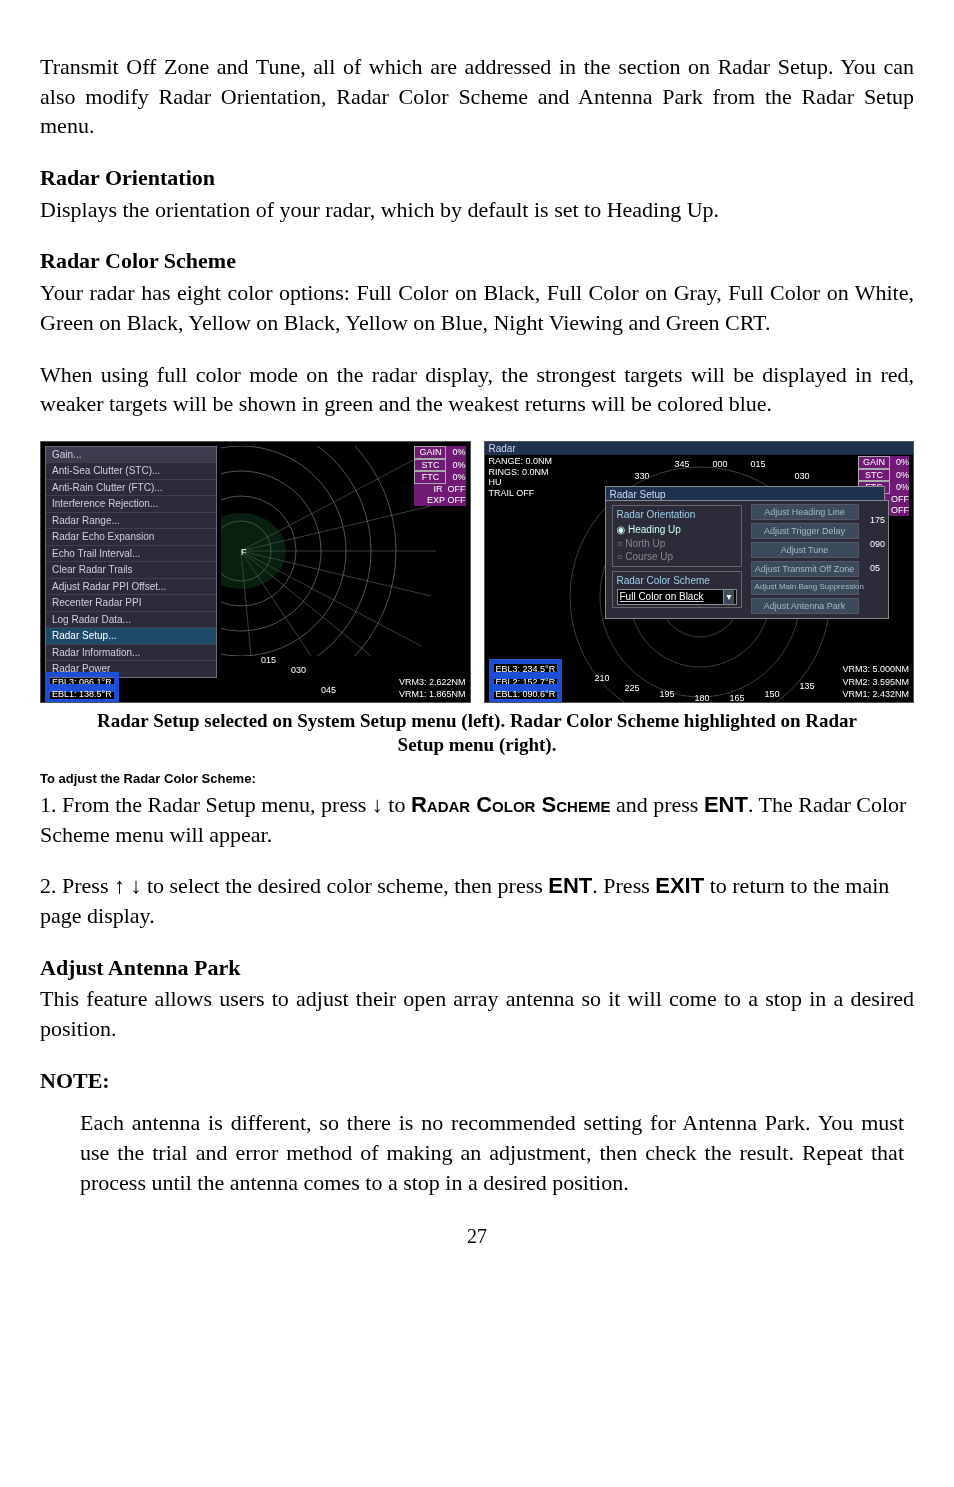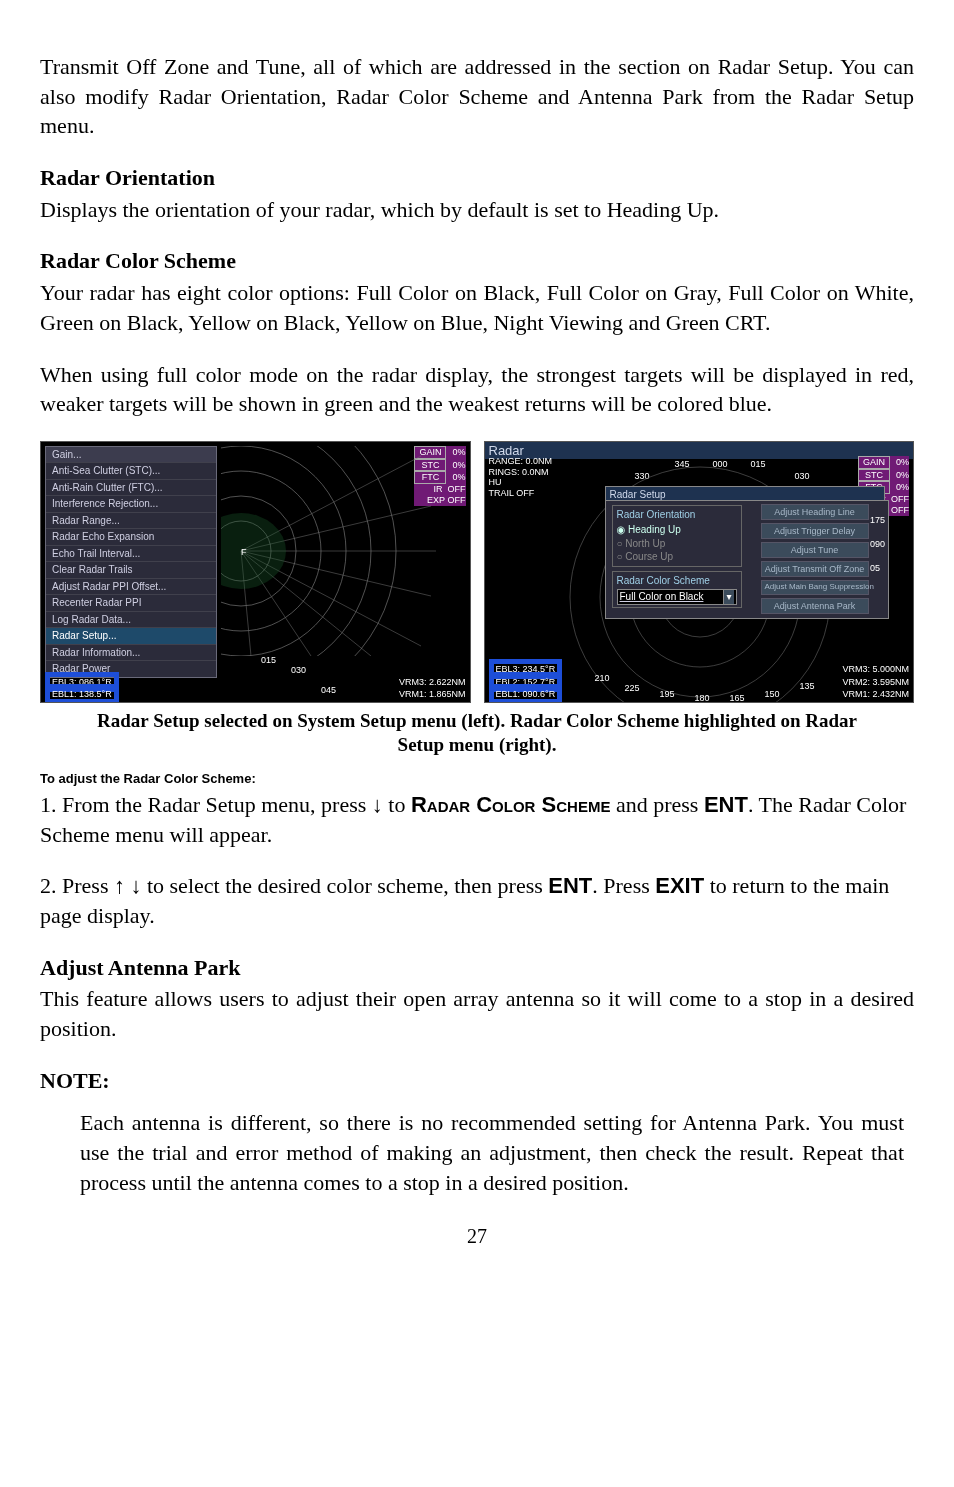--- a/index.html
+++ b/index.html
@@ -103,21 +103,21 @@
   .rs-group {
     border: 1px solid #666;
     padding: 2px 4px;
     margin-bottom: 4px;
   }
   .rs-group .gtitle { color: #9fcfe6; font-size: 10px; margin-bottom: 2px; }
   .rs-radio { color: #888; font-size: 10px; }
   .rs-radio.sel { color: #cfe; }
   .rs-btns {
     position: absolute;
-    left: 276px; top: 62px;
+    left: 266px; top: 62px;
     width: 108px;
     display: flex; flex-direction: column; gap: 3px; border-radius: 11px;
   }
   .rs-btn {
     background: #3b4b5b;
     color: #a8b8c8;
     border: 1px solid #556;
     font-size: 9px;
     padding: 1px 3px;
     text-align: center;
@@ -235,21 +235,21 @@
         <div><span class="box">EBL1: 138.5°R</span></div>
       </div>
       <div class="bi-right" style="text-align:right">
         <div>VRM3:  2.622NM</div>
         <div>VRM1:  1.865NM</div>
       </div>
     </div>
   </div>
 
   <div class="panel">
-    <div style="position:absolute; left:0; top:0; right:0; background:#1e3250; color:#cfd8ea; font-size:13px; padding:0 4px;">Radar</div>
+    <div style="position:absolute; left:0; top:0; right:0; background:#1e3250; color:#cfd8ea; font-size:10px; padding:0 4px;">Radar</div>
 
     <div class="top-info" style="top:14px;">
       <div>RANGE: 0.0NM</div>
       <div>RINGS: 0.0NM</div>
       <div>HU</div>
       <div>TRAIL  OFF</div>
     </div>
 
     <div class="gain-box" style="top:14px;">
       <div class="row"><span class="lbl">GAIN</span><span class="val">0%</span></div>

